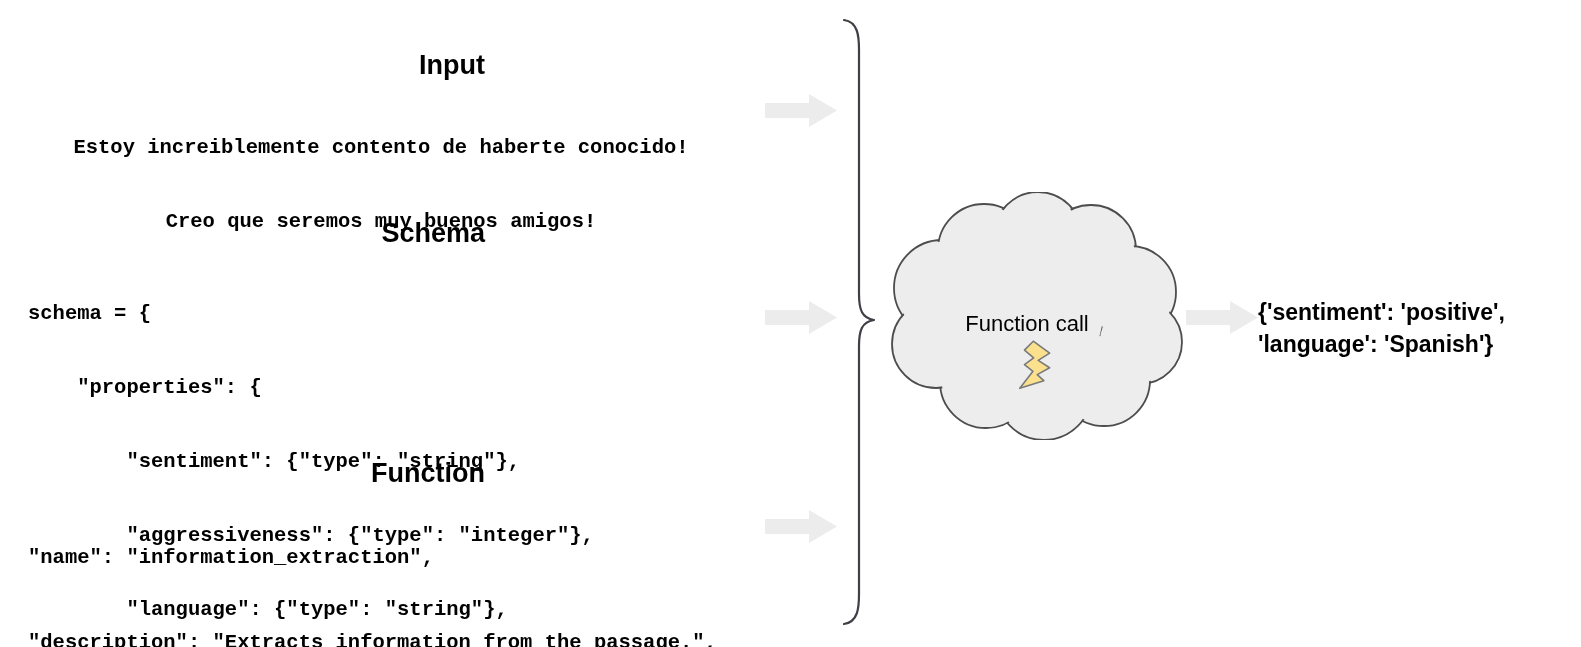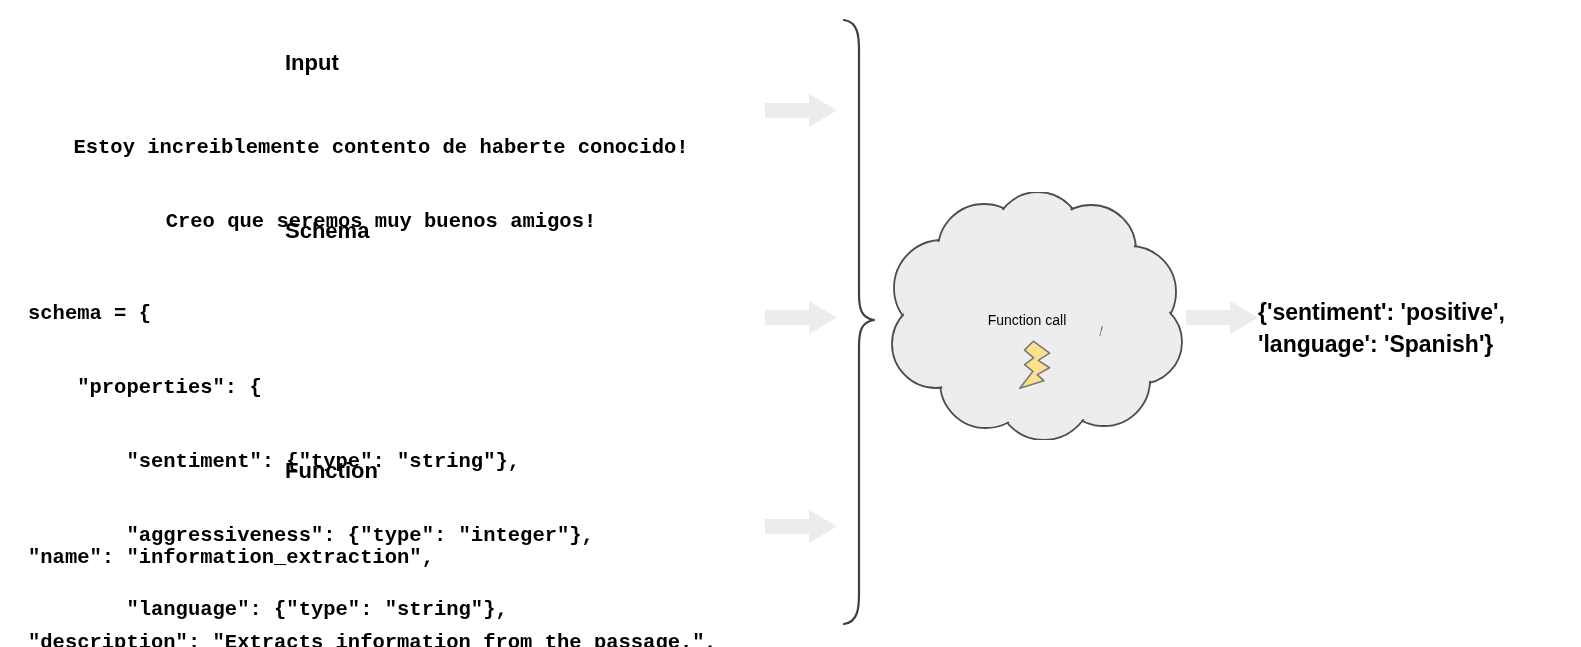--- a/index.html
+++ b/index.html
@@ -18,24 +18,24 @@
   .stage {
     position: absolute;
     inset: 0;
   }
 
   
   .section-heading {
     position: absolute;
     font-family: "Liberation Sans", sans-serif;
     font-weight: bold;
-    font-size: 22px;
+    font-size: 27px;
     line-height: 1;
     color: #000;
-    text-align: left;
+    text-align: right;
     white-space: nowrap;
   }
 
   .mono-block {
     position: absolute;
     font-family: "Liberation Mono", "DejaVu Sans Mono", monospace;
     font-weight: bold;
     font-size: 20.5px;
     color: #000;
     white-space: pre;
@@ -80,21 +80,21 @@
     color: #000;
   }
   .cloud-label-fn {
     position: absolute;
     left: 872px;
     top: 313px;
     width: 310px;
     text-align: center;
     font-family: "Liberation Sans", sans-serif;
     font-weight: normal;
-    font-size: 14px;
+    font-size: 22px;
     line-height: 1;
     color: #000;
   }
   .bolt {
     position: absolute;
     left: 1012px;
     top: 340px;
   }
 
   

